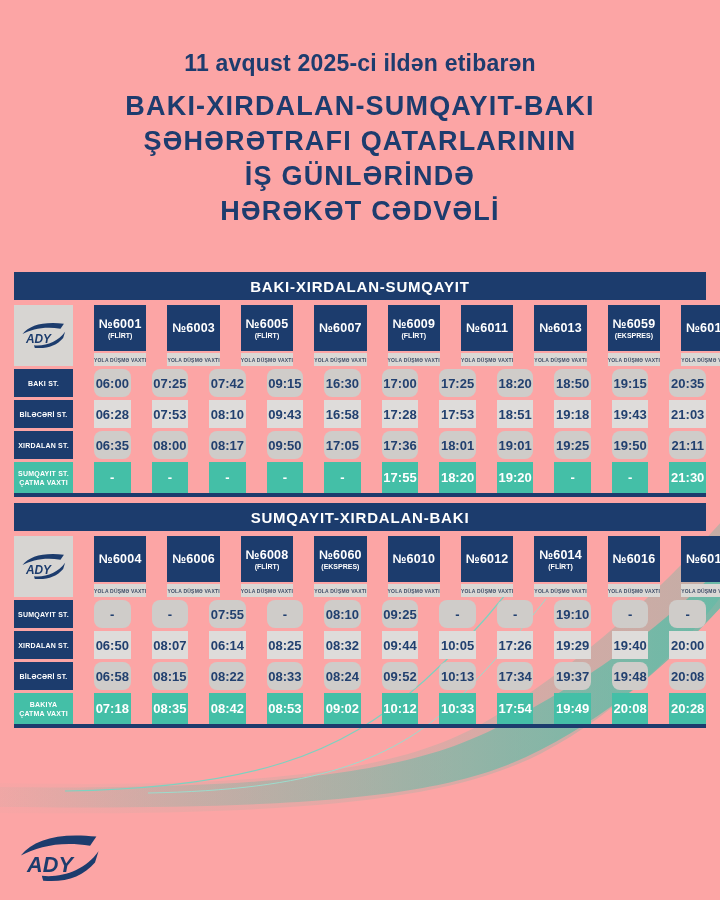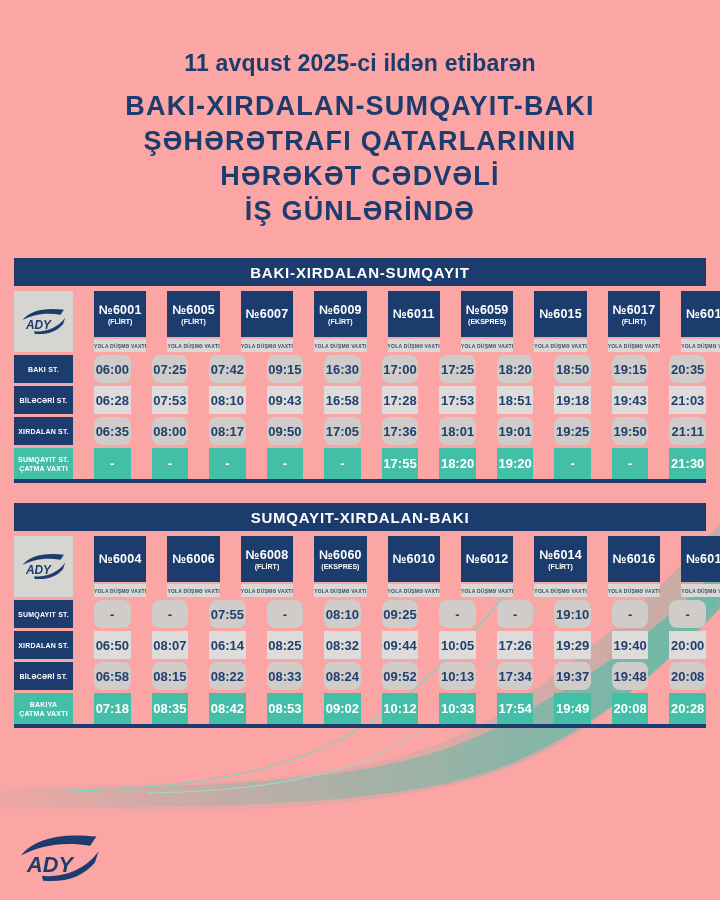--- a/index.html
+++ b/index.html
@@ -8,21 +8,21 @@
   .bg{position:absolute;top:0;left:0;z-index:0;}
 
   
   .title-block{position:absolute;top:50px;left:0;width:720px;text-align:center;
                color:#1d3c6e;z-index:1;}
   .t-sub{font-size:23px;font-weight:bold;margin-bottom:12px;letter-spacing:.2px;}
   .t-main{font-size:27px;font-weight:bold;letter-spacing:1.2px;line-height:35px;text-align:center;}
 
   
   .timetable{position:absolute;left:14px;width:692px;z-index:1;border-bottom:4px solid #1c3c6d;}
-  #t0{top:258px;}
+  #t0{top:272px;}
   #t1{top:503px;}
   .tt-title{height:28px;background:#1c3c6d;color:#fff;font-weight:bold;font-size:15px;
             letter-spacing:.8px;display:flex;align-items:center;justify-content:center;}
   .tt-head,.tt-row{display:grid;grid-template-columns:59px repeat(11,1fr);column-gap:21px;}
   .tt-head{margin-top:5px;}
   .logo-cell{background:#d7d5d2;height:61px;display:flex;align-items:center;justify-content:center;}
   .train-col{display:flex;flex-direction:column;}
   .train-cell{height:46px;background:#1c3c6d;color:#fff;display:flex;flex-direction:column;
               align-items:center;justify-content:center;}
   .train-no{font-size:12.5px;font-weight:bold;letter-spacing:.2px;}
@@ -75,41 +75,47 @@
         <path d="M36 70 C68 73 93 64 110 44 L115 28 C96 55 64 66 34 63 Z"></path>
         <text x="13" y="57" font-style="italic" font-weight="bold" font-size="31" letter-spacing="0">ADY</text>
       </g>
     </symbol>
   </svg>
 
   <header class="title-block">
     <div class="t-sub">11 avqust 2025-ci ildən etibarən</div>
     <div class="t-main">BAKI-XIRDALAN-SUMQAYIT-BAKI</div>
     <div class="t-main">ŞƏHƏRƏTRAFI QATARLARININ</div>
+    <div class="t-main">İŞ GÜNLƏRİNDƏ</div>
     <div class="t-main">HƏRƏKƏT CƏDVƏLİ</div>
-    <div class="t-main">İŞ GÜNLƏRİNDƏ</div>
   </header>
 
   <section class="timetable" id="t0">
       <div class="tt-title">BAKI-XIRDALAN-SUMQAYIT</div>
       <div class="tt-head">
         <div class="logo-cell">
           <svg class="ady-small" viewBox="0 0 120 78">
             <use href="#ady-logo"></use>
           </svg>
         </div>
         <div class="train-col">
           <div class="train-cell">
             <div class="train-no">№6001</div>
             <div class="train-type">(FLİRT)</div>
           </div>
           <div class="train-sub">YOLA DÜŞMƏ VAXTI</div>
         </div>
         <div class="train-col">
           <div class="train-cell">
+            <div class="train-no">№6003</div>
+          </div>
+          <div class="train-sub">YOLA DÜŞMƏ VAXTI</div>
+        </div>
+        <div class="train-col">
+          <div class="train-cell">
             <div class="train-no">№6005</div>
             <div class="train-type">(FLİRT)</div>
           </div>
           <div class="train-sub">YOLA DÜŞMƏ VAXTI</div>
         </div>
         <div class="train-col">
           <div class="train-cell">
             <div class="train-no">№6007</div>
           </div>
           <div class="train-sub">YOLA DÜŞMƏ VAXTI</div>
@@ -117,20 +123,26 @@
         <div class="train-col">
           <div class="train-cell">
             <div class="train-no">№6009</div>
             <div class="train-type">(FLİRT)</div>
           </div>
           <div class="train-sub">YOLA DÜŞMƏ VAXTI</div>
         </div>
         <div class="train-col">
           <div class="train-cell">
             <div class="train-no">№6011</div>
+          </div>
+          <div class="train-sub">YOLA DÜŞMƏ VAXTI</div>
+        </div>
+        <div class="train-col">
+          <div class="train-cell">
+            <div class="train-no">№6013</div>
           </div>
           <div class="train-sub">YOLA DÜŞMƏ VAXTI</div>
         </div>
         <div class="train-col">
           <div class="train-cell">
             <div class="train-no">№6059</div>
             <div class="train-type">(EKSPRES)</div>
           </div>
           <div class="train-sub">YOLA DÜŞMƏ VAXTI</div>
         </div>

